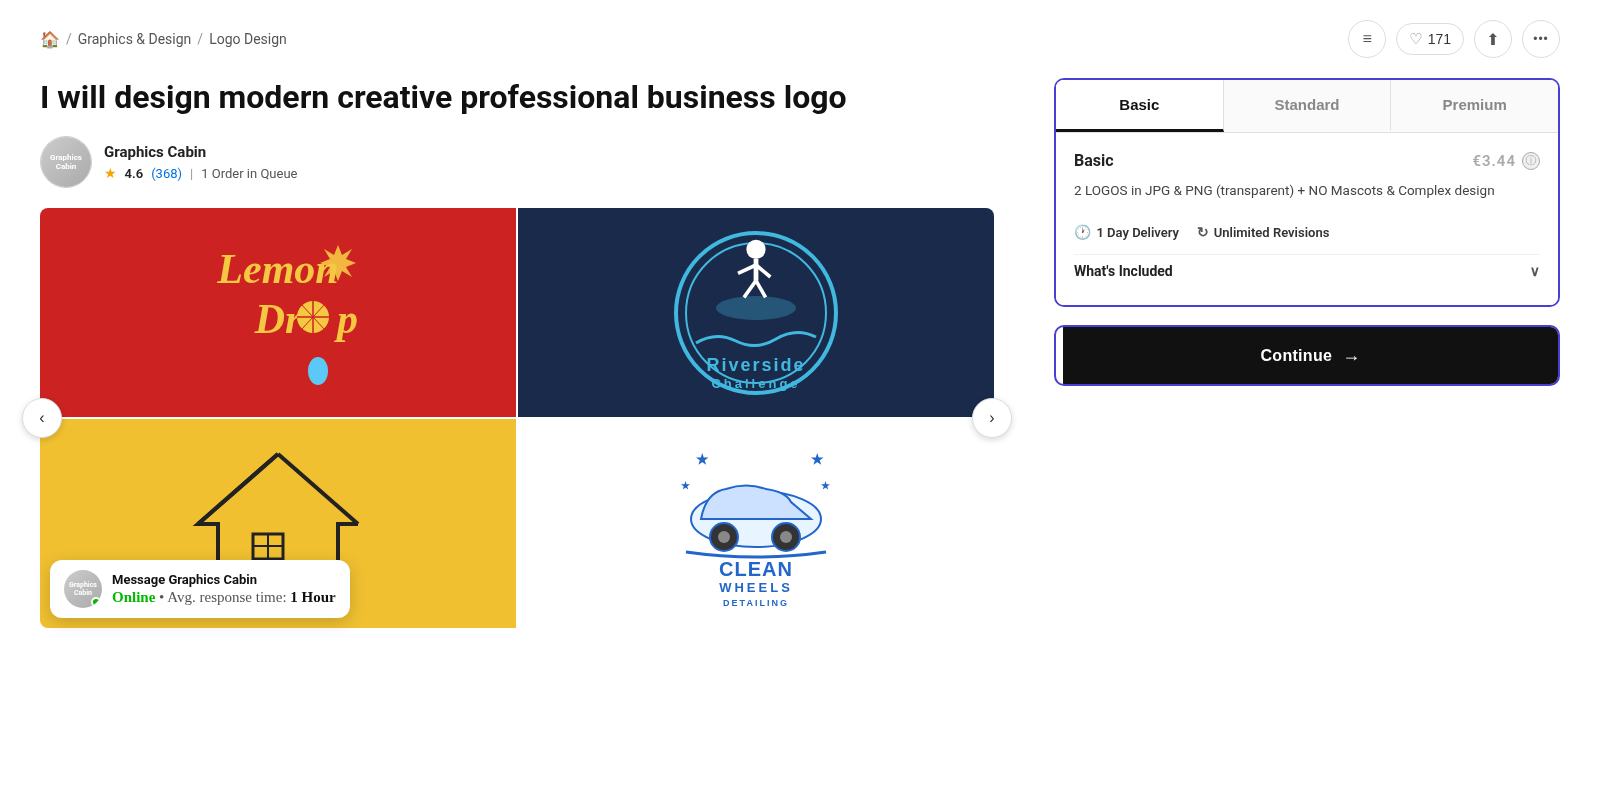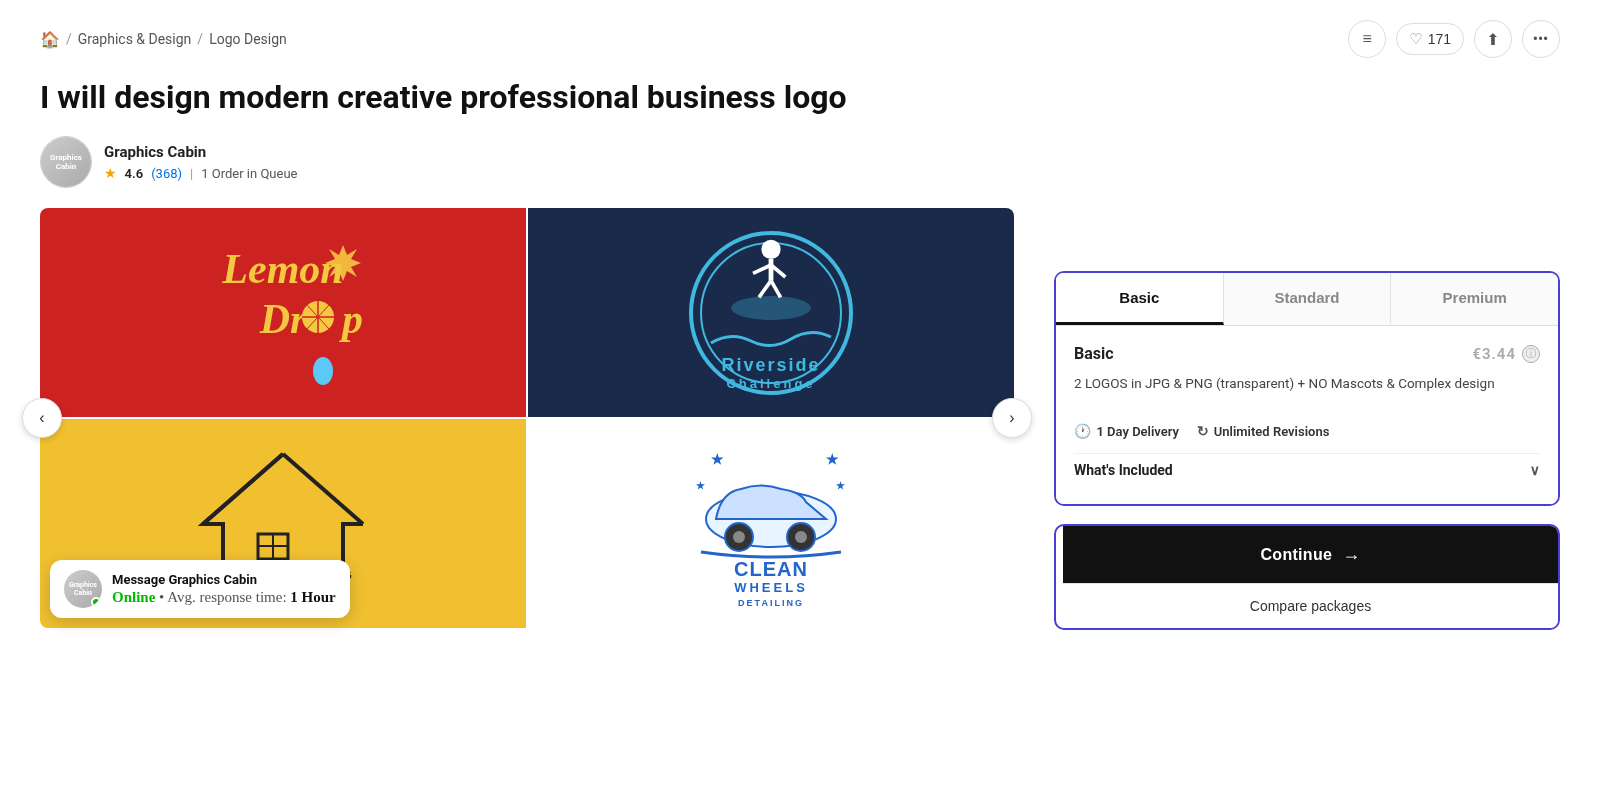--- a/index.html
+++ b/index.html
@@ -61,22 +61,22 @@
       padding: 6px 12px;
       background: none;
       cursor: pointer;
       font-size: 14px;
       color: #333;
     }
     .top-actions .likes-btn .heart { color: #888; font-size: 15px; }
     
     .main-content {
       display: flex;
-      gap: 40px;
-      align-items: flex-end;
+      gap: 60px;
+      align-items: flex-start;
     }
     .left-col {
       flex: 1;
       min-width: 0;
     }
     .right-col {
       width: 506px;
       flex-shrink: 0;
     }
     
@@ -302,21 +302,21 @@
       display: inline-flex;
       align-items: center;
       justify-content: center;
       font-size: 11px;
       color: #aaa;
       cursor: pointer;
     }
     .pkg-description {
       font-size: 13.5px;
       color: #444;
-      margin-bottom: 30px;
+      margin-bottom: 24px;
       line-height: 1.5;
     }
     .pkg-features {
       display: flex;
       gap: 18px;
       margin-bottom: 14px;
       flex-wrap: wrap;
     }
     .pkg-feature {
       display: flex;
@@ -587,19 +587,18 @@
           </div>
         </div>
       </div>
 
       
       <div class="continue-area">
         <button class="continue-btn">
           <span>Continue</span>
           <span class="arrow">→</span>
         </button>
-        <button class="compare-btn">Compare packages</button>
       </div>
 
       
     </div>
   </div>
 </div>
 
 </body></html>

